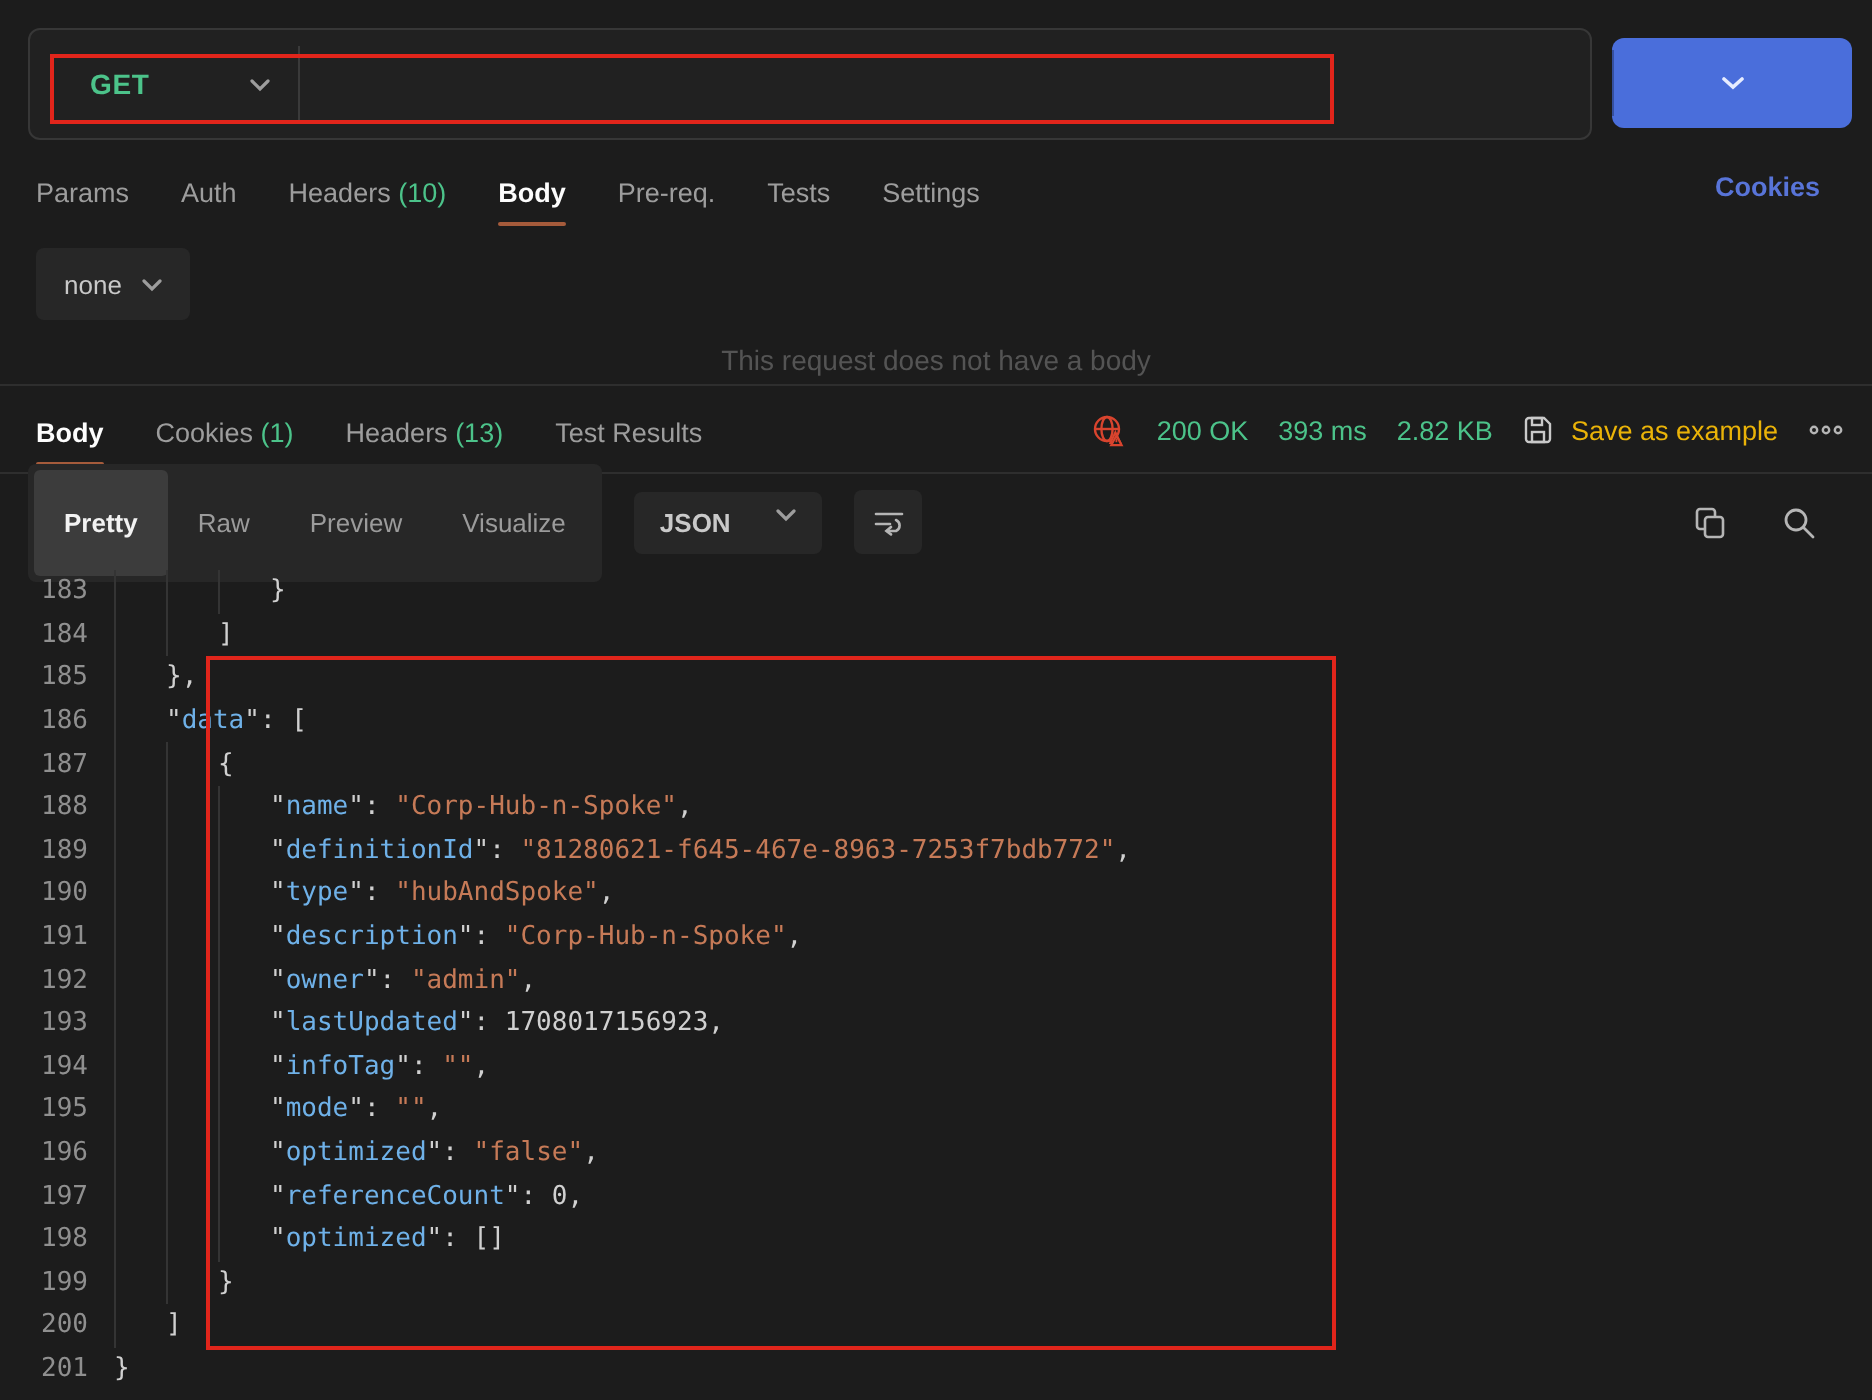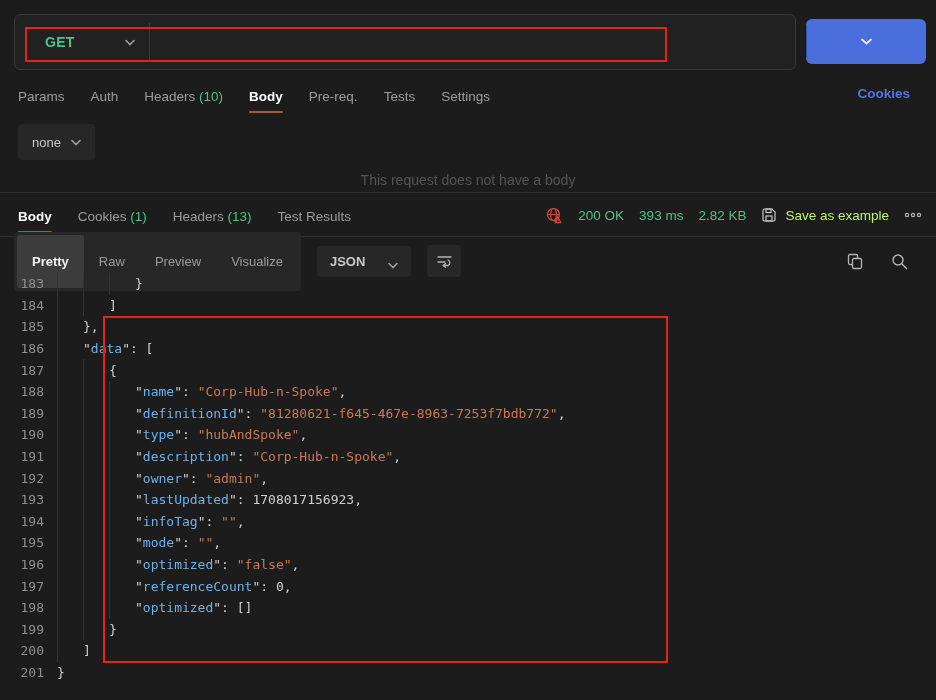--- a/index.html
+++ b/index.html
@@ -51,37 +51,37 @@
   .empty-text{position:absolute;left:0;top:172px;width:936px;text-align:center;
     color:var(--dim);font-size:14px}
 
   .divider{position:absolute;left:0;width:936px;height:1px;background:var(--divider)}
   .d1{top:192px}.d2{top:236px}
 
   
   .resp-tabs{left:18px;top:200px;height:32px}
   .resp-meta{position:absolute;right:14px;top:200px;height:30px;display:flex;align-items:center;gap:15px}
   .meta-green{color:var(--status-green);font-size:13.5px}
-  .meta-gray{color:#bef264;font-size:13.5px;display:flex;align-items:center;gap:8px;cursor:pointer}
+  .meta-gray{color:#eab308;font-size:13.5px;display:flex;align-items:center;gap:8px;cursor:pointer}
   .icon-btn{display:flex;align-items:center;justify-content:center;cursor:pointer}
 
   
   .view-row{position:absolute;left:14px;top:244px;right:14px;height:34px;
     display:flex;align-items:center;gap:16px}
   .view-group{display:flex;background:var(--pill);border-radius:4px;padding:3px}
   .view-tab{padding:19px 15px;font-size:13px;color:#9b9b9b;border-radius:3px;cursor:pointer;white-space:nowrap}
   .view-tab.active{background:var(--pill-active);color:#f2f2f2;font-weight:600}
-  .fmt-pill{display:flex;align-items:flex-end;gap:23px;background:var(--pill);border-radius:4px;
+  .fmt-pill{display:flex;align-items:flex-start;gap:23px;background:var(--pill);border-radius:4px;
     padding:8px 13px;cursor:pointer}
   .fmt-pill span{color:#c9c9c9;font-size:13px;font-weight:600}
   .wrap-btn{background:var(--pill);border-radius:4px;width:34px;height:32px}
   .view-right{margin-left:auto;display:flex;align-items:center;gap:28px;padding-right:14px}
 
   
-  .code{position:absolute;left:0;top:273px;width:936px;height:415px;
+  .code{position:absolute;left:0;top:285px;width:936px;height:415px;
     font-family:"DejaVu Sans Mono",monospace;font-size:13px}
   .code-row{display:flex;height:21.6px;align-items:center}
   .ln{width:44px;text-align:right;color:var(--ln);flex:none}
   .line-content{margin-left:13px;display:flex;align-self:stretch;align-items:center;white-space:pre}
   .ind{width:26px;border-left:1px solid var(--guide);align-self:stretch;flex:none}
   .tok-p{color:var(--code-punc)} .tok-k{color:var(--code-key)}
   .tok-s{color:var(--code-string)} .tok-n{color:var(--code-num)}
   .red-box-code{position:absolute;left:103px;top:43px;width:565px;height:347px;
     border:2px solid var(--annotation-red);pointer-events:none}
 

